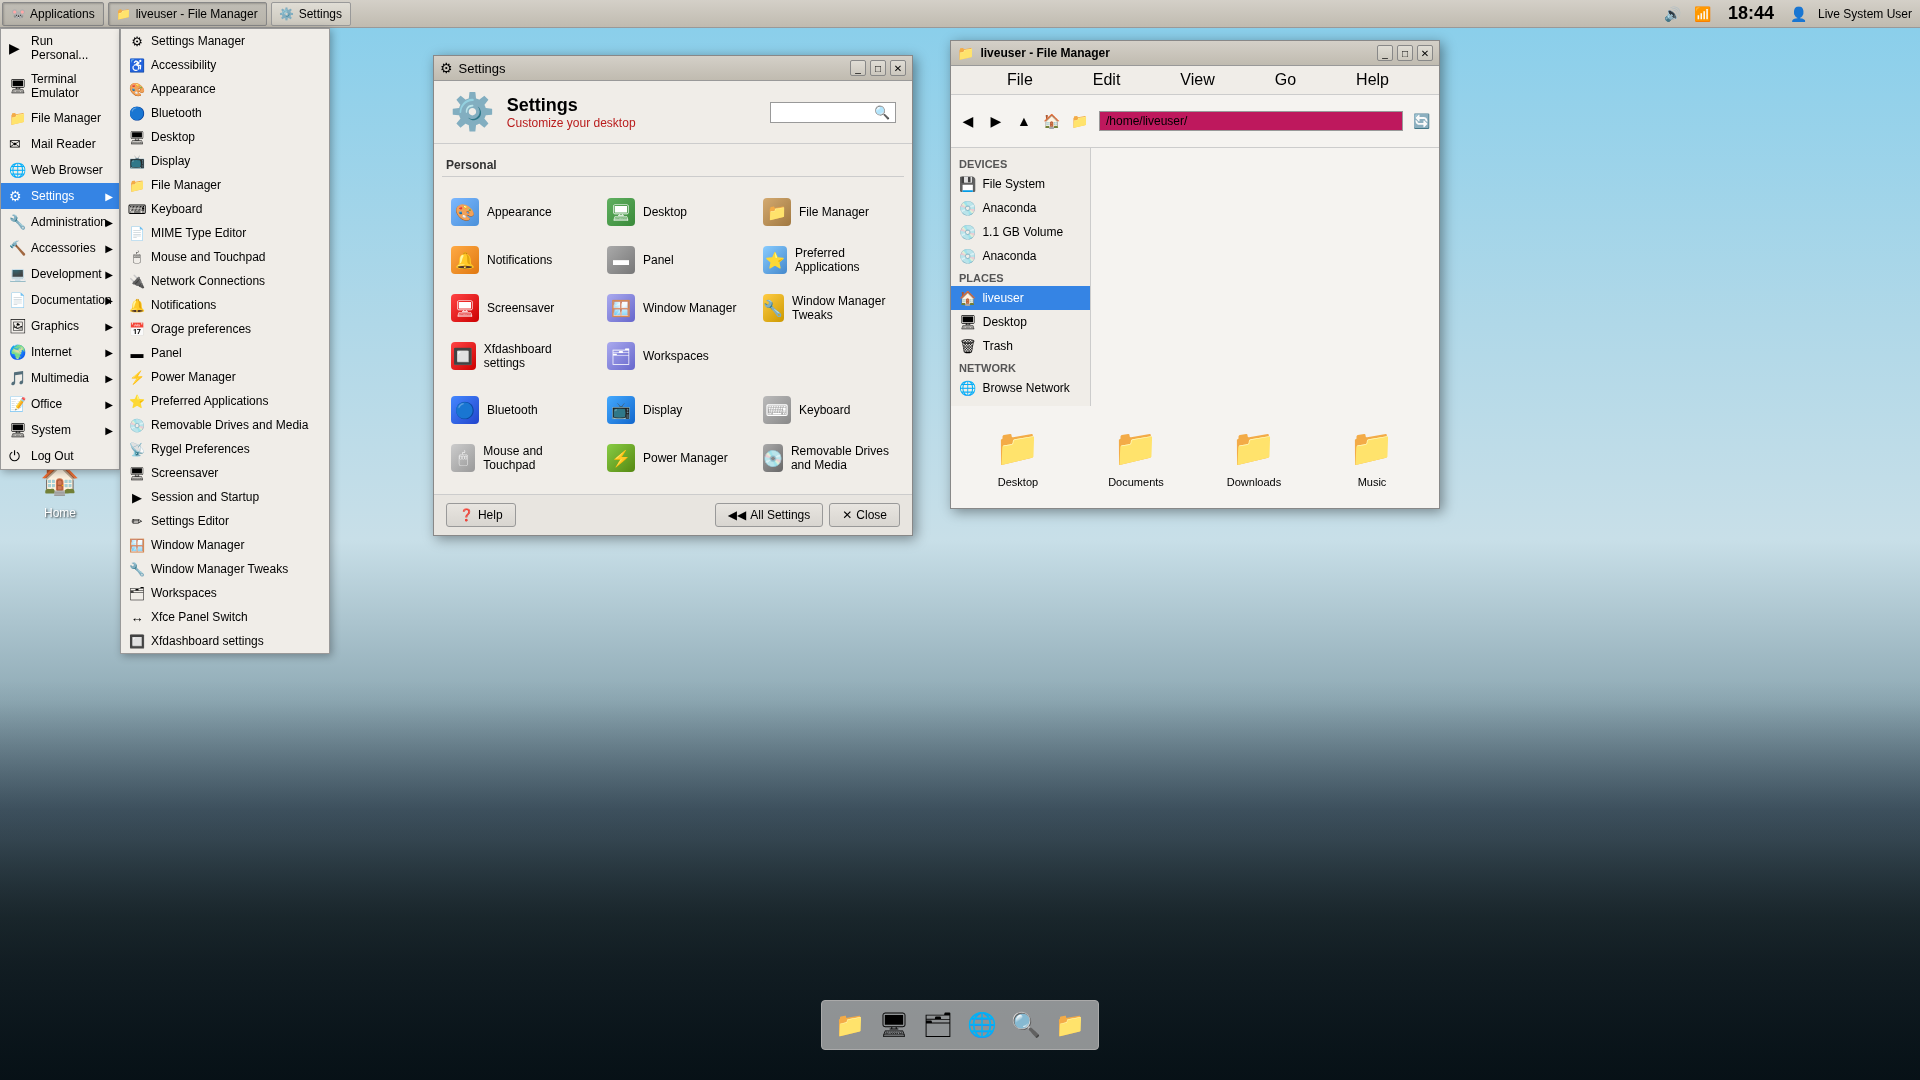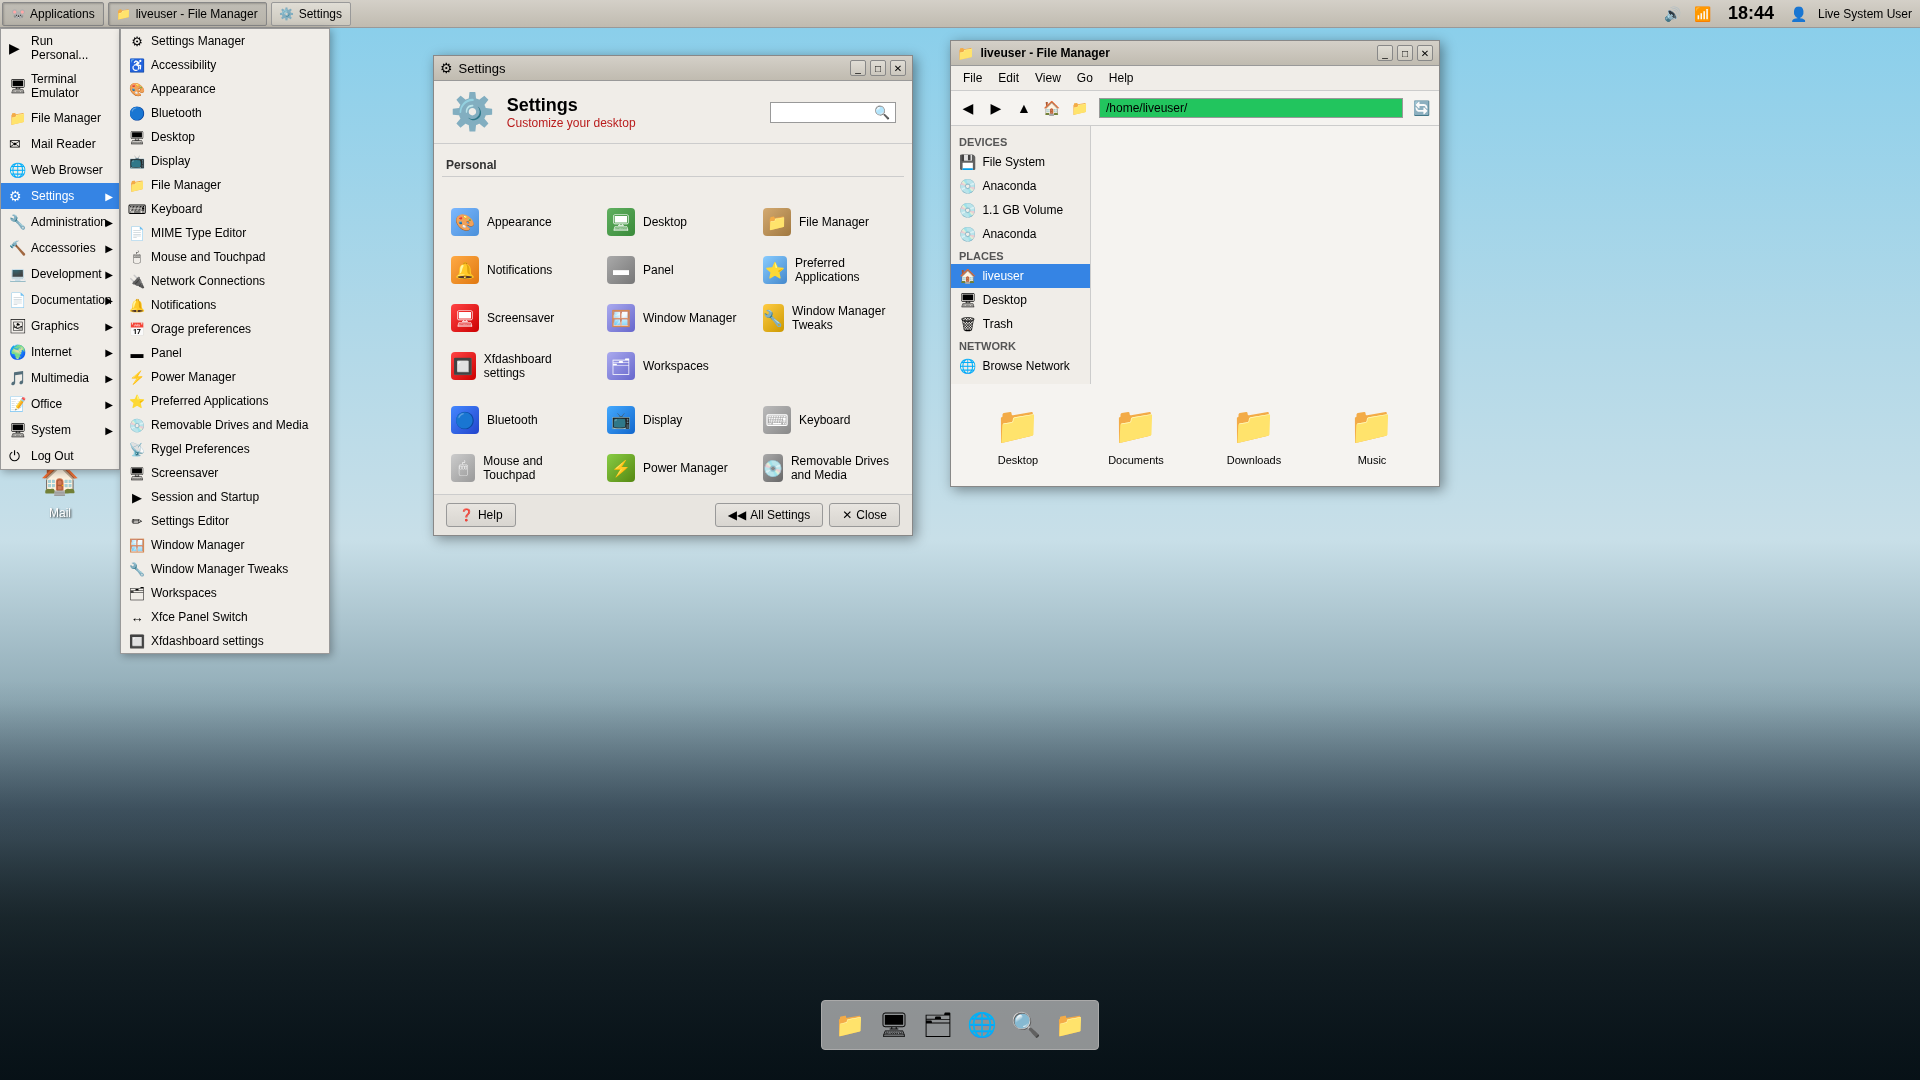--- a/index.html
+++ b/index.html
@@ -270,21 +270,21 @@
       overflow-y: auto;
       max-height: 350px;
     }
 
     .settings-section-title {
       font-size: 12px;
       font-weight: bold;
       color: #333;
       padding: 6px 4px 4px;
       border-bottom: 1px solid #ccc;
-      margin-bottom: 24px;
+      margin-bottom: 14px;
     }
 
     .settings-grid {
       display: grid;
       grid-template-columns: repeat(3, 1fr);
       gap: 6px;
       margin-bottom: 12px;
     }
 
     .settings-item {
@@ -343,22 +343,23 @@
     #fm-menubar {
       display: flex;
       padding: 2px 4px;
       border-bottom: 1px solid #ccc;
       background: #f0ede8;
     }
 
     .fm-menu-item {
       padding: 3px 8px;
       cursor: pointer;
-      font-size: 12px;
+      font-size: 16px;
       border-radius: 2px;
+      margin-left: 44px;
     }
 
     #fm-toolbar {
       display: flex;
       align-items: center;
       padding: 4px;
       border-bottom: 1px solid #ccc;
       gap: 2px;
     }
 
@@ -371,23 +372,23 @@
       cursor: pointer;
       border: 1px solid transparent;
       border-radius: 2px;
       font-size: 14px;
     }
 
     #fm-address {
       flex: 1;
       display: flex;
       align-items: center;
-      margin: 3px 4px;
+      margin: 12px 4px;
       border: 1px solid #999;
-      background: #22c55e;
+      background: #be185d;
       padding: 2px 6px;
       font-size: 12px;
     }
 
     #fm-body {
       display: flex;
       height: 360px;
       flex-direction: column;
     }
 
@@ -564,21 +565,21 @@
 <div class="desktop-icon" style="top: 310px; left: 20px;">
   <div class="desktop-icon-img">🗑️</div>
   <div class="desktop-icon-label">Trash</div>
 </div>
 <div class="desktop-icon" style="top: 370px; left: 20px;">
   <div class="desktop-icon-img">💾</div>
   <div class="desktop-icon-label">File System</div>
 </div>
 <div class="desktop-icon" style="top: 450px; left: 20px;">
   <div class="desktop-icon-img">🏠</div>
-  <div class="desktop-icon-label">Mail</div>
+  <div class="desktop-icon-label">Home</div>
 </div>
 
 <div id="app-menu">
   <div class="menu-item">
     <span class="menu-icon">▶</span>
     <span>Run Personal...</span>
   </div>
   <div class="menu-item">
     <span class="menu-icon">🖥</span>
     <span>Terminal Emulator</span>

